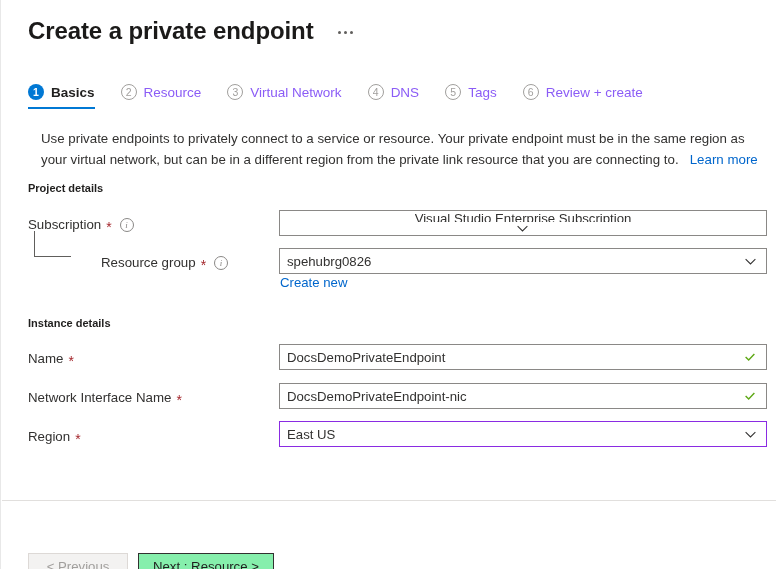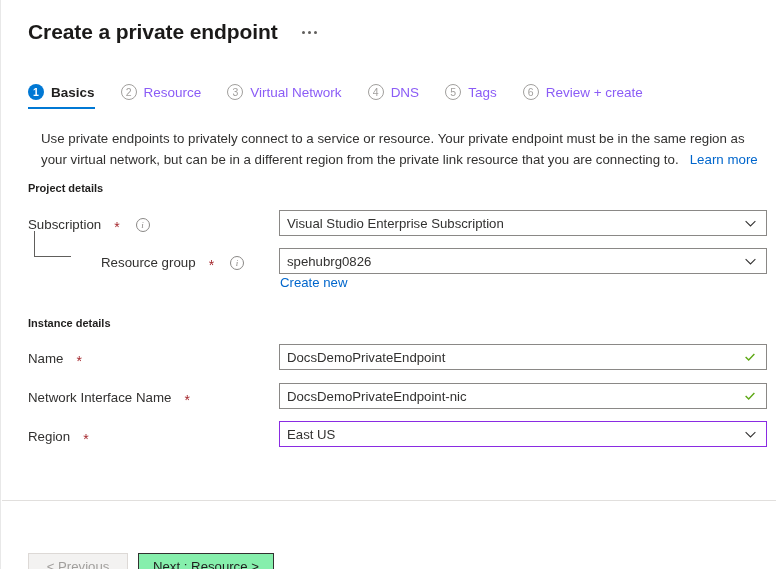--- a/index.html
+++ b/index.html
@@ -26,21 +26,21 @@
   .header {
     position: absolute;
     left: 0; top: 0;
     width: 776px;
     height: 62px;
     display: flex;
     align-items: center;
     padding-left: 27px;
   }
   .page-title {
-    font-size: 21px;
+    font-size: 24px;
     font-weight: 600;
     color: #1b1a19;
     letter-spacing: -0.1px;
     line-height: 1;
   }
   .ellipsis-menu {
     margin-left: 22px;
     margin-top: 3px;
     display: flex;
     gap: 3px;
@@ -144,21 +144,21 @@
     width: 740px;
     height: 22px;
   }
   .row-label {
     position: absolute;
     left: 0; top: 0;
     font-size: 13.3px;
     color: #323130;
     display: flex;
     align-items: center;
-    gap: 13px;
+    gap: 5px;
     white-space: nowrap;
     line-height: 22px;
   }
   .row-label.indent { left: 73px; }
   .req {
     color: #a4262c;
     font-size: 14px;
     line-height: 1;
     position: relative;
     top: 2px;
@@ -323,21 +323,21 @@
 
   <div class="section-title" id="sec-project">Project details</div>
 
   <div class="form-row" style="top:214px;">
     <div class="row-label">
       <span>Subscription</span>
       <span class="req">*</span>
       <span class="info-icon">i</span>
     </div>
   </div>
-  <div class="control" style="top:210px;">
+  <div class="control" style="top:210px;flex-direction:column;">
     <span class="value">Visual Studio Enterprise Subscription</span>
     <svg class="chev" viewBox="0 0 16 16">
       <path d="M2 5 L8 11 L14 5" fill="none" stroke="#323130" stroke-width="1.3"></path>
     </svg>
   </div>
 
   <div class="tree-connector"></div>
 
   <div class="form-row" style="top:252px;">
     <div class="row-label indent">

